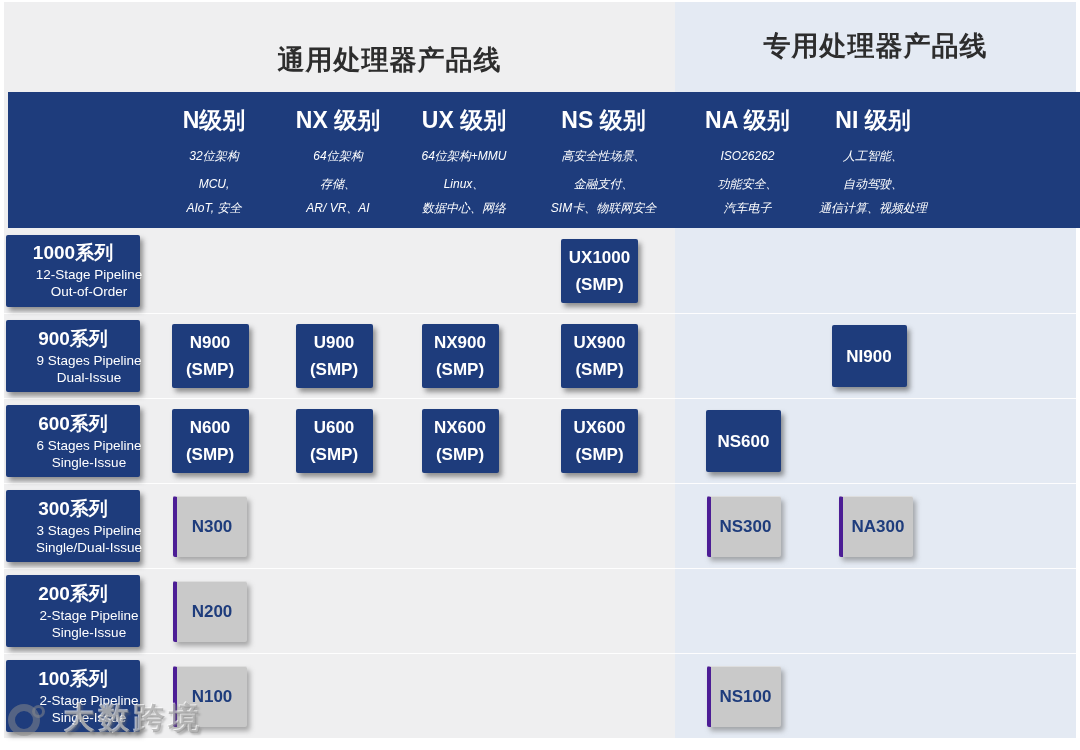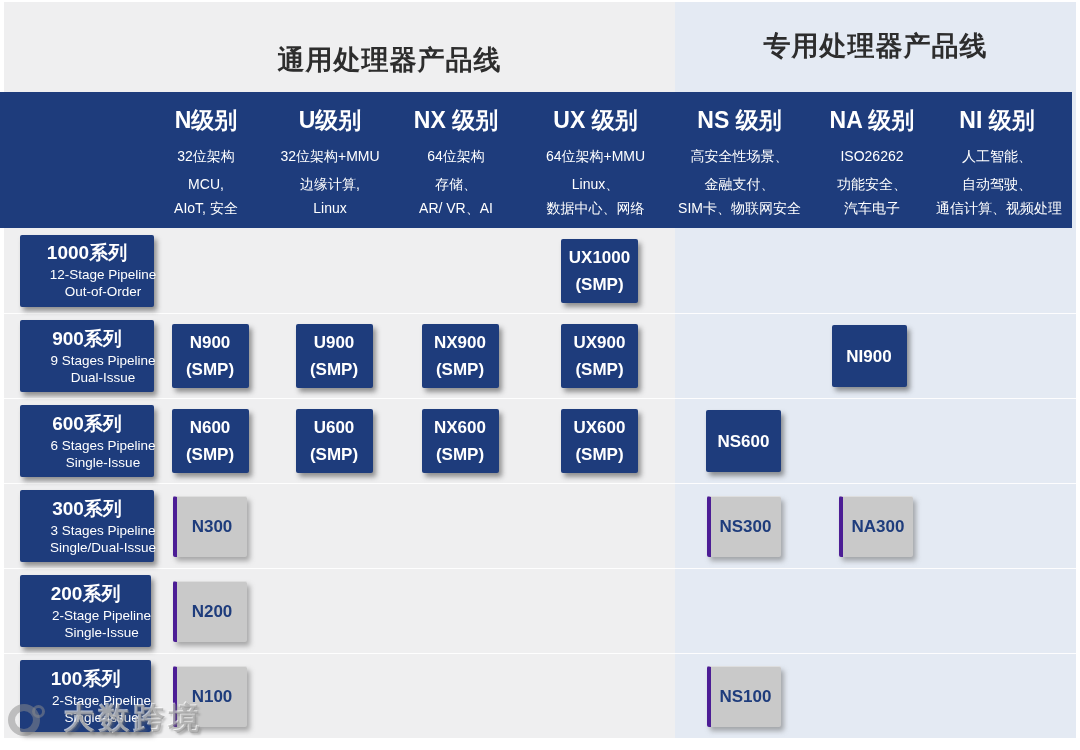--- a/index.html
+++ b/index.html
@@ -15,33 +15,33 @@
 
   .bg-left{position:absolute;left:4px;top:2px;width:671px;height:736px;background:var(--left-bg);}
   .bg-right{position:absolute;left:675px;top:2px;width:401px;height:736px;background:var(--right-bg);}
 
   .titles{position:absolute;left:4px;top:2px;width:1072px;height:88px;display:flex;
           font-weight:bold;font-size:27px;color:#2d2d2d;letter-spacing:1px;}
   .title-general{width:671px;display:flex;align-items:center;justify-content:center;
                  padding-left:100px;box-sizing:border-box;margin-top:28px;}
   .title-special{width:401px;display:flex;align-items:center;justify-content:center;}
 
-  .header-band{position:absolute;left:0;top:92px;width:1072px;height:136px;background:var(--navy);
+  .header-band{position:absolute;left:8px;top:92px;width:1072px;height:136px;background:var(--navy);
                display:grid;grid-template-columns:var(--cols);color:#fff;text-align:center;}
   .head-cell{overflow:visible;}
   .head-title{font-size:23px;font-weight:bold;margin:13px 0 8px;white-space:nowrap;}
-  .head-sub{font-size:14px;line-height:24px;white-space:nowrap;}
+  .head-sub{font-size:12px;line-height:24px;white-space:nowrap;font-style:italic;}
   .head-sub0{margin-bottom:4px;}
   .col-NI{padding-right:14px;box-sizing:border-box;}
 
   .matrix-body{position:absolute;left:4px;top:228px;width:1072px;}
   .row{display:grid;grid-template-columns:var(--cols);height:85px;box-sizing:border-box;}
   .row + .row{border-top:1px solid rgba(255,255,255,.9);}
   .cell{display:flex;align-items:center;justify-content:center;}
-  .label-cell{justify-content:flex-start;padding-left:16px;}
+  .label-cell{justify-content:flex-start;padding-left:2px;}
 
   .row-label{width:134px;height:72px;background:var(--navy);color:#fff;border-radius:2px;
              display:flex;flex-direction:column;align-items:center;justify-content:center;
              box-shadow:3px 4px 5px rgba(50,50,50,.5);text-align:center;}
   .rl-title{font-weight:bold;font-size:19px;line-height:23px;margin-bottom:2px;}
   .rl-sub{font-size:13.5px;line-height:17px;white-space:nowrap;margin-left:32px;}
 
   .chip{display:flex;flex-direction:column;align-items:center;justify-content:center;
         font-weight:bold;border-radius:2px;text-align:center;}
   .chip.navy{background:var(--navy);color:#fff;width:75px;min-height:62px;
@@ -72,26 +72,20 @@
   </div>
 
   <div class="header-band" id="header-band">
       <div class="head-cell corner"></div>
       <div class="head-cell col-N">
         <div class="head-title">N级别</div>
         <div class="head-sub head-sub0">32位架构</div>
         <div class="head-sub">MCU,</div>
         <div class="head-sub">AIoT, 安全</div>
       </div>
-      <div class="head-cell col-U">
-        <div class="head-title">U级别</div>
-        <div class="head-sub head-sub0">32位架构+MMU</div>
-        <div class="head-sub">边缘计算,</div>
-        <div class="head-sub">Linux</div>
-      </div>
       <div class="head-cell col-NX">
         <div class="head-title">NX 级别</div>
         <div class="head-sub head-sub0">64位架构</div>
         <div class="head-sub">存储、</div>
         <div class="head-sub">AR/ VR、AI</div>
       </div>
       <div class="head-cell col-UX">
         <div class="head-title">UX 级别</div>
         <div class="head-sub head-sub0">64位架构+MMU</div>
         <div class="head-sub">Linux、</div>

